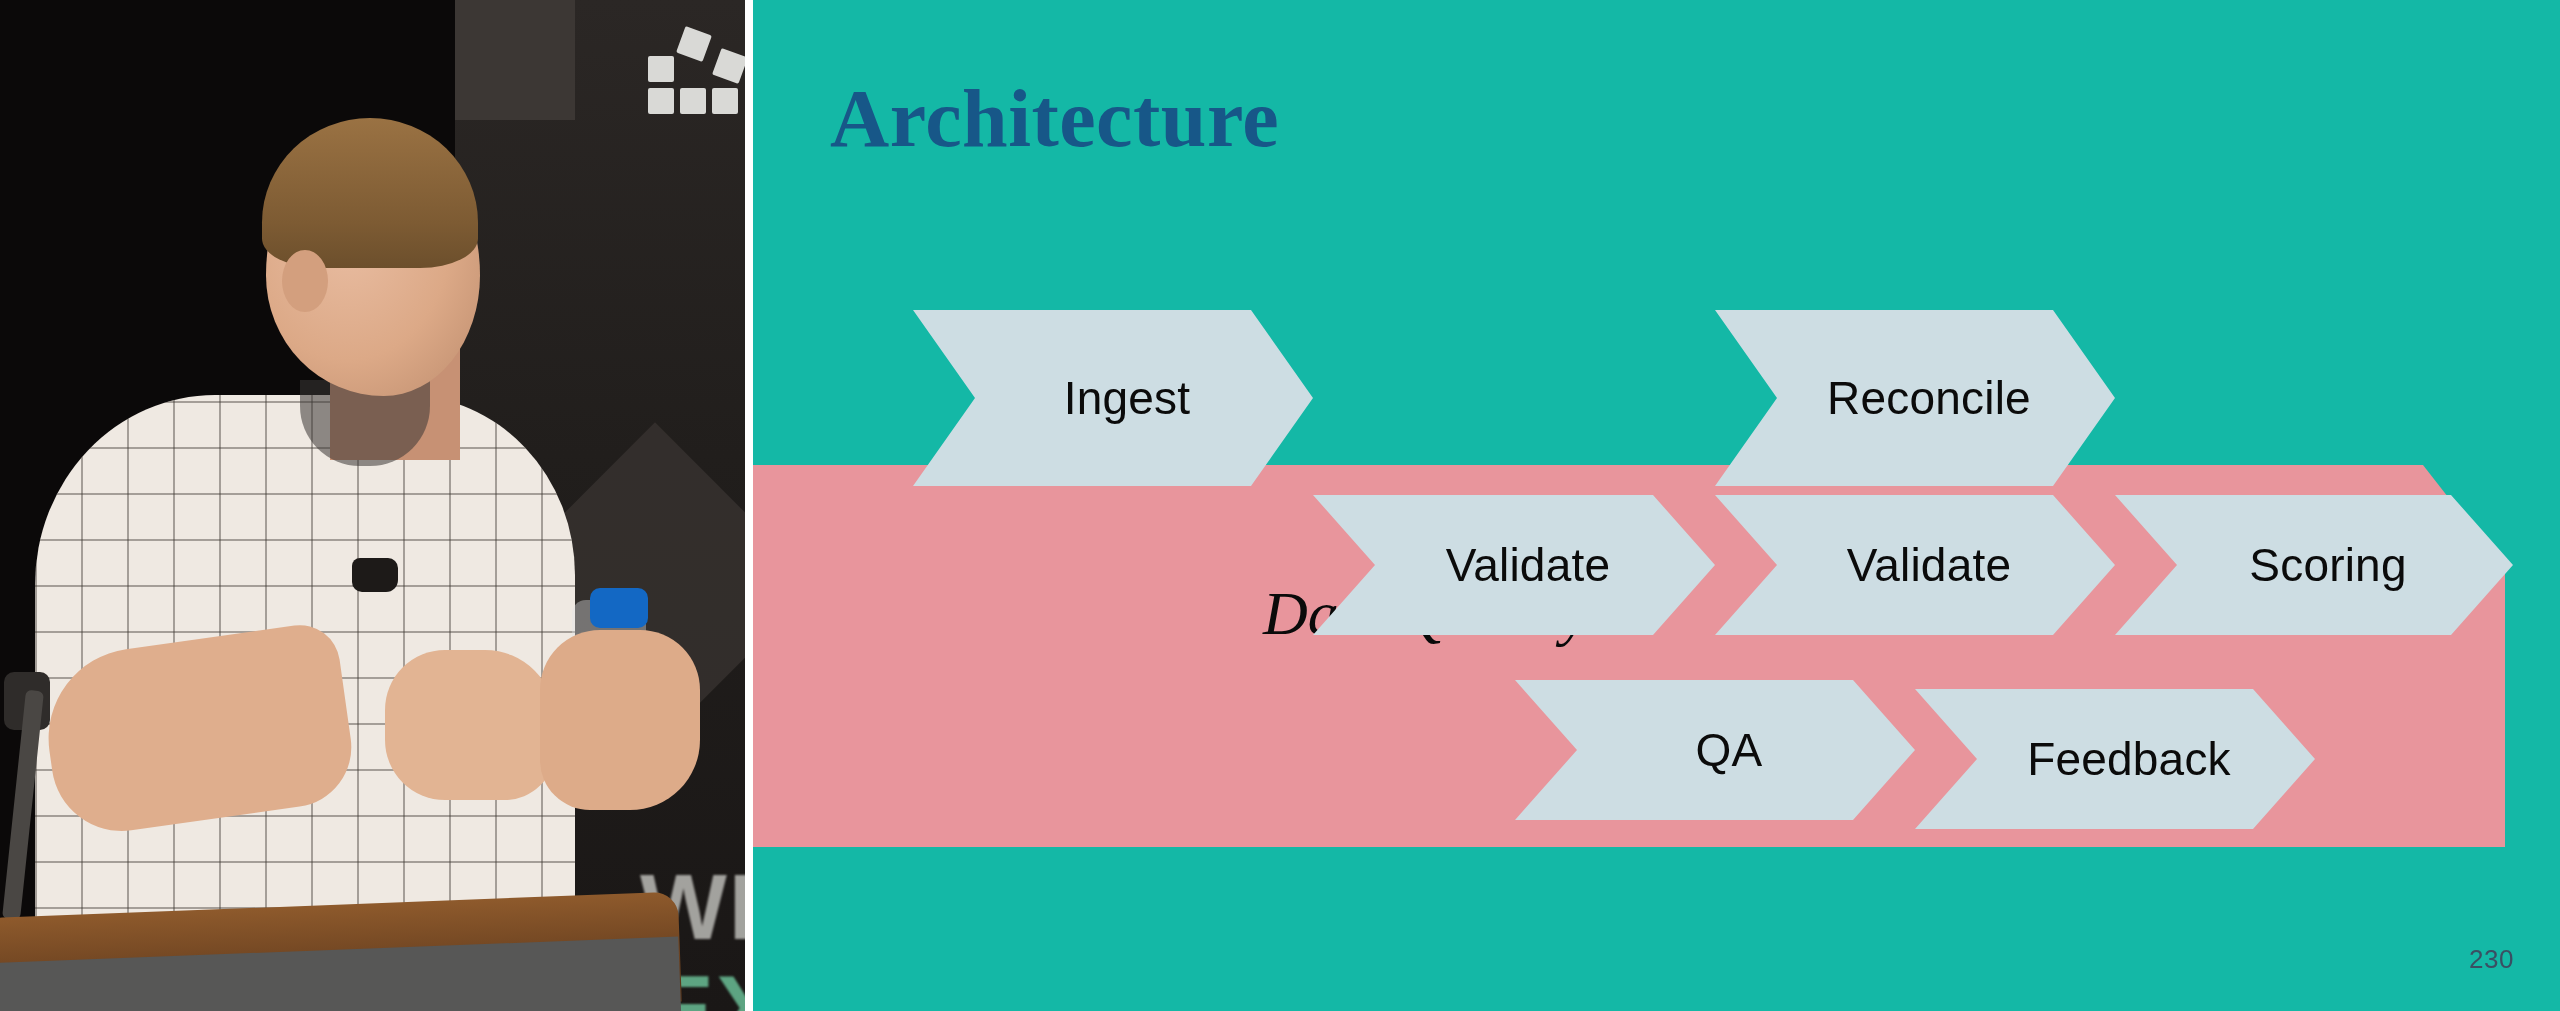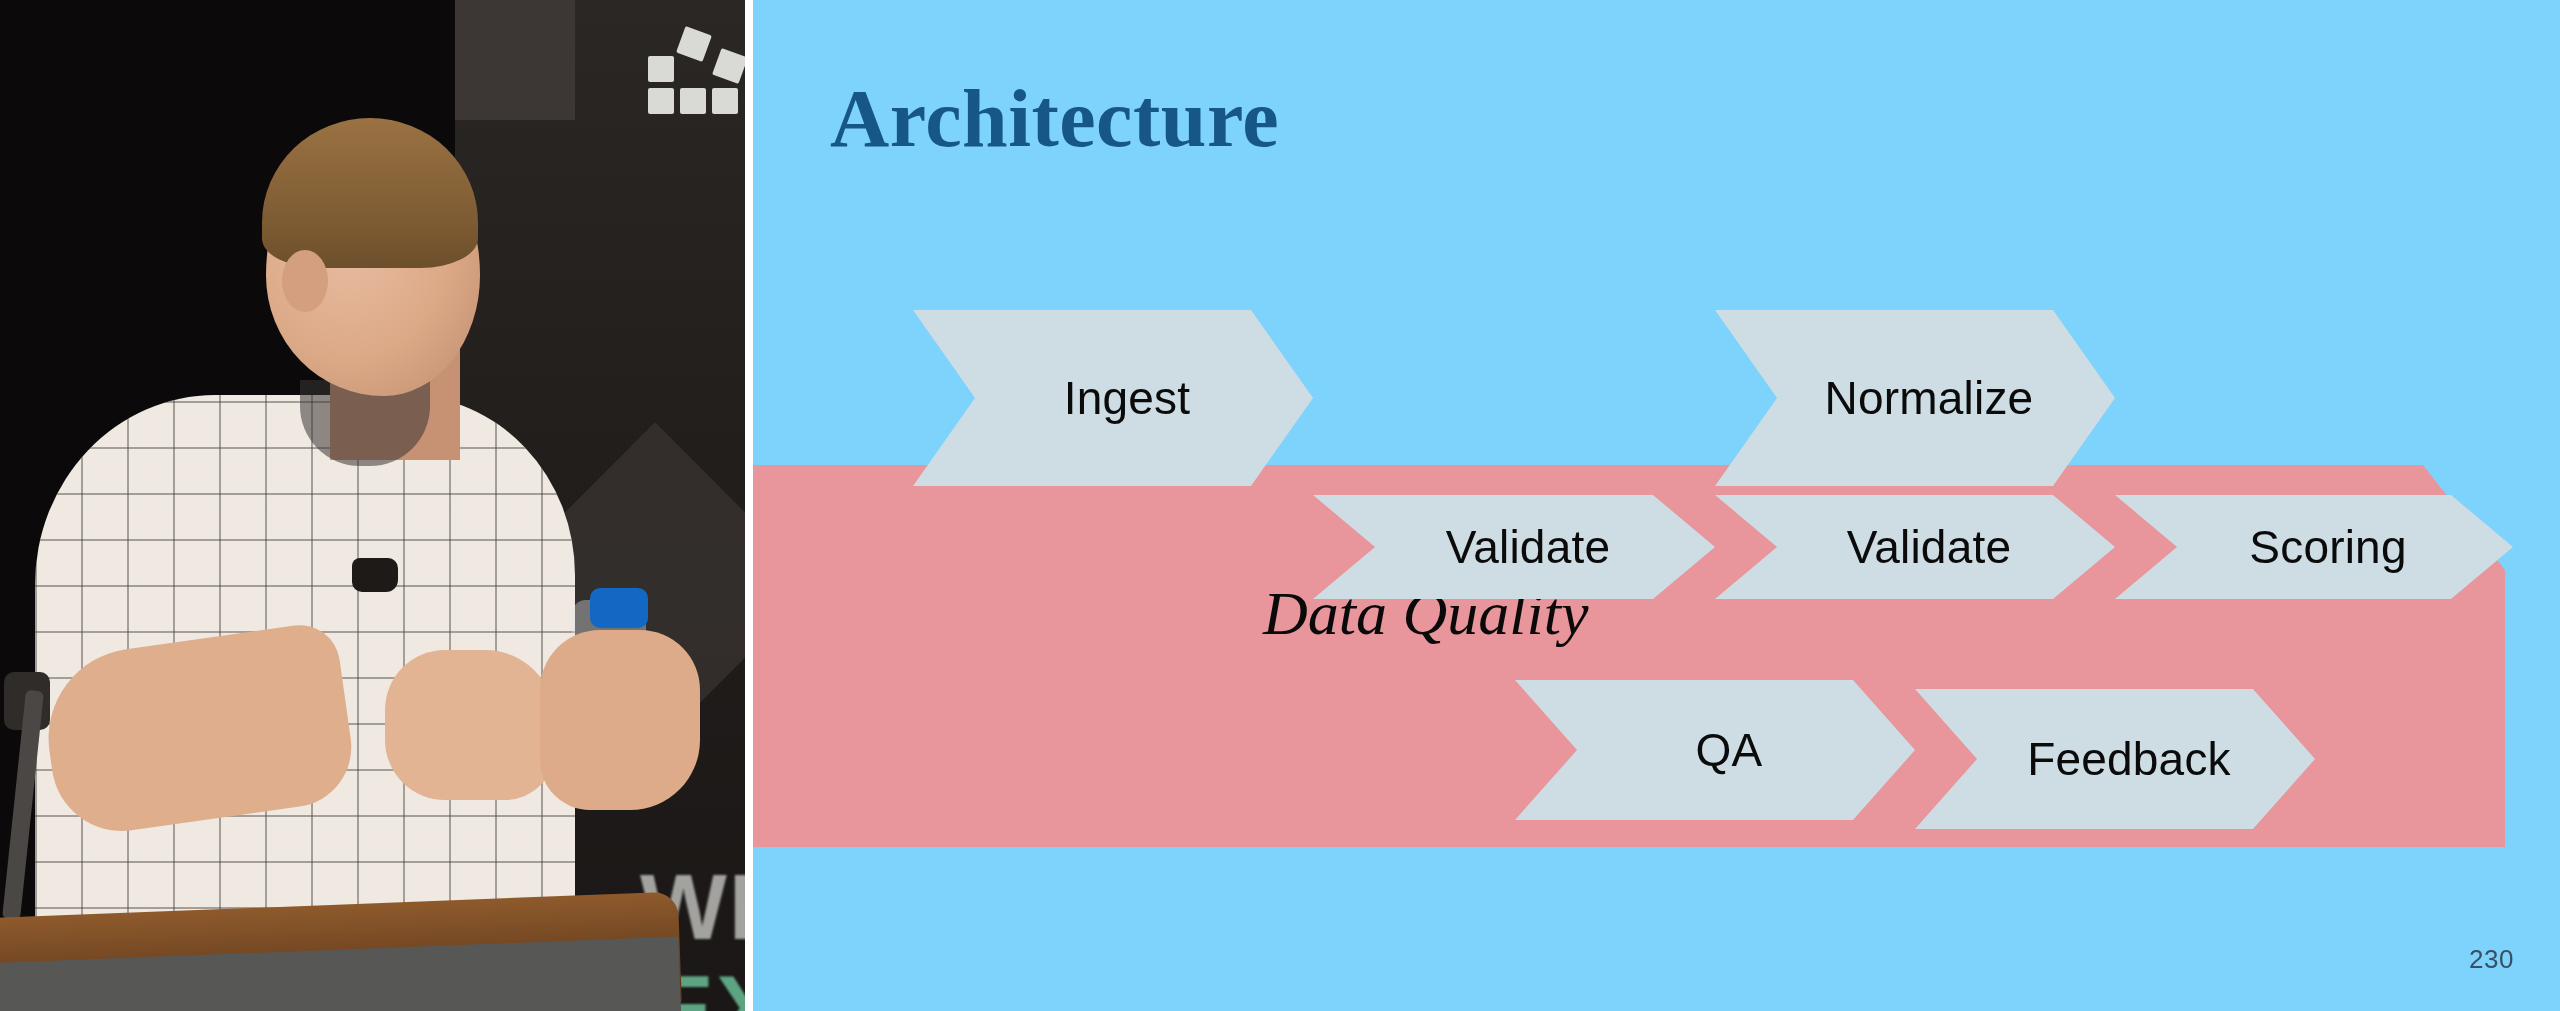--- a/index.html
+++ b/index.html
@@ -211,21 +211,21 @@
     left: 745px; top: 0;
     width: 8px; height: 1011px;
     background: #ffffff;
   }
 
   
   #slide {
     position: absolute;
     left: 753px; top: 0;
     width: 1807px; height: 1011px;
-    background: #7dd3fc;
+    background: #14b8a6;
     overflow: hidden;
   }
   #slide-title {
     position: absolute;
     left: 77px; top: 78px;
     font-family: "Liberation Serif", serif;
     font-weight: bold;
     font-size: 82px;
     line-height: 1;
     color: #175788;
@@ -270,21 +270,21 @@
     transform: translateX(14px);
   }
 
   
   .r1 { top: 310px; height: 176px; }
   .r1.c1 { left: 160px;  width: 400px; }
   .r1.c2 { left: 562px;  width: 398px; }
   .r1.c3 { left: 962px;  width: 400px; }
 
   
-  .r2 { top: 495px; height: 104px; }
+  .r2 { top: 495px; height: 140px; }
   .r2.c1 { left: 560px;  width: 402px; }
   .r2.c2 { left: 962px;  width: 400px; }
   .r2.c3 { left: 1362px; width: 398px; }
 
   
   .r3 { top: 680px; height: 140px; }
   .r3.c1 { left: 762px;  width: 400px; }
   .r3.c2 { left: 1162px; width: 400px; margin-top: 9px; }
 
   #page-num {
@@ -342,21 +342,21 @@
 
     <div id="slide-title">Architecture</div>
 
     <div id="dq-band"></div>
     <div id="dq-label">Data Quality</div>
 
     <div class="chev r1 c1">
       <span class="chev-label">Ingest</span>
     </div>
     <div class="chev r1 c3">
-      <span class="chev-label">Normalize</span>
+      <span class="chev-label">Reconcile</span>
     </div>
 
     <div class="chev r2 c1">
       <span class="chev-label">Validate</span>
     </div>
     <div class="chev r2 c2">
       <span class="chev-label">Validate</span>
     </div>
     <div class="chev r3 c1">
       <span class="chev-label">QA</span>

